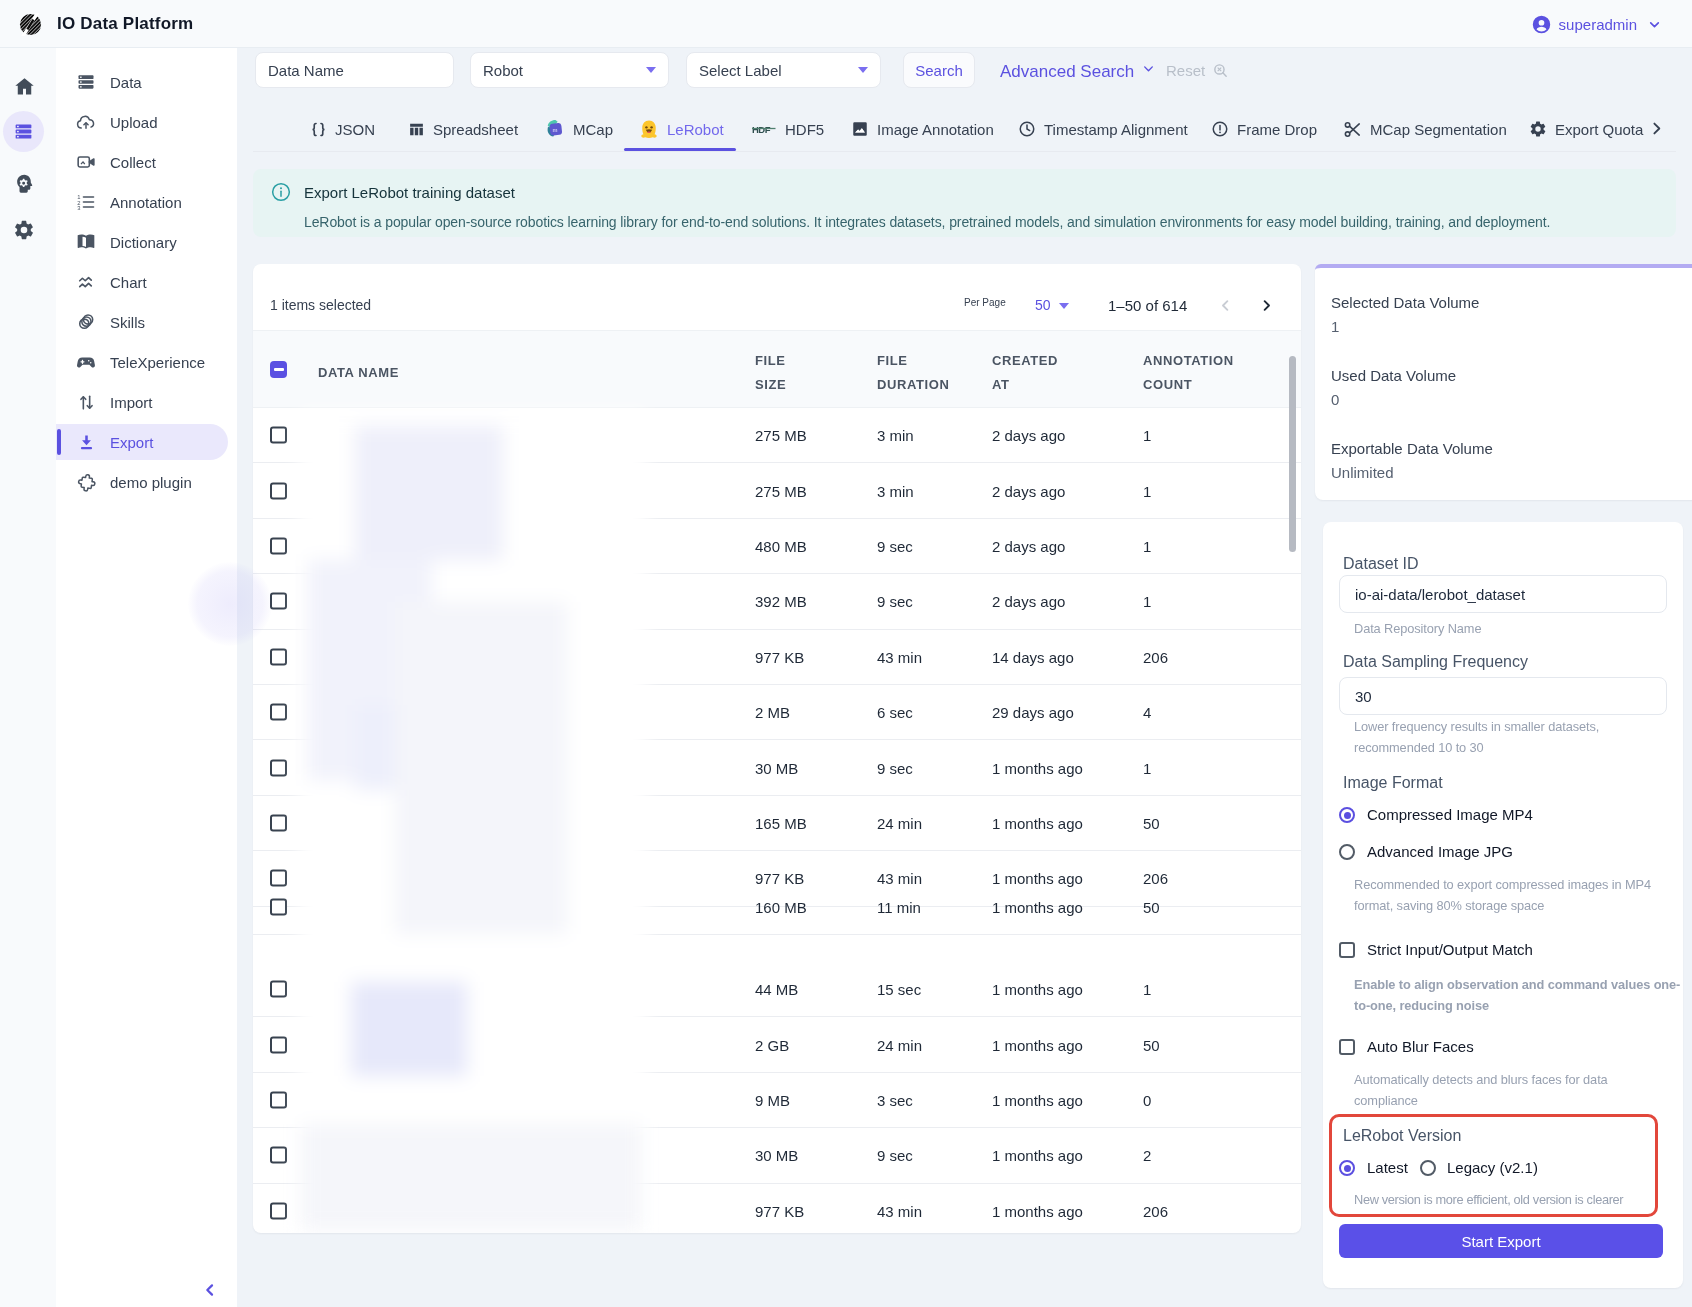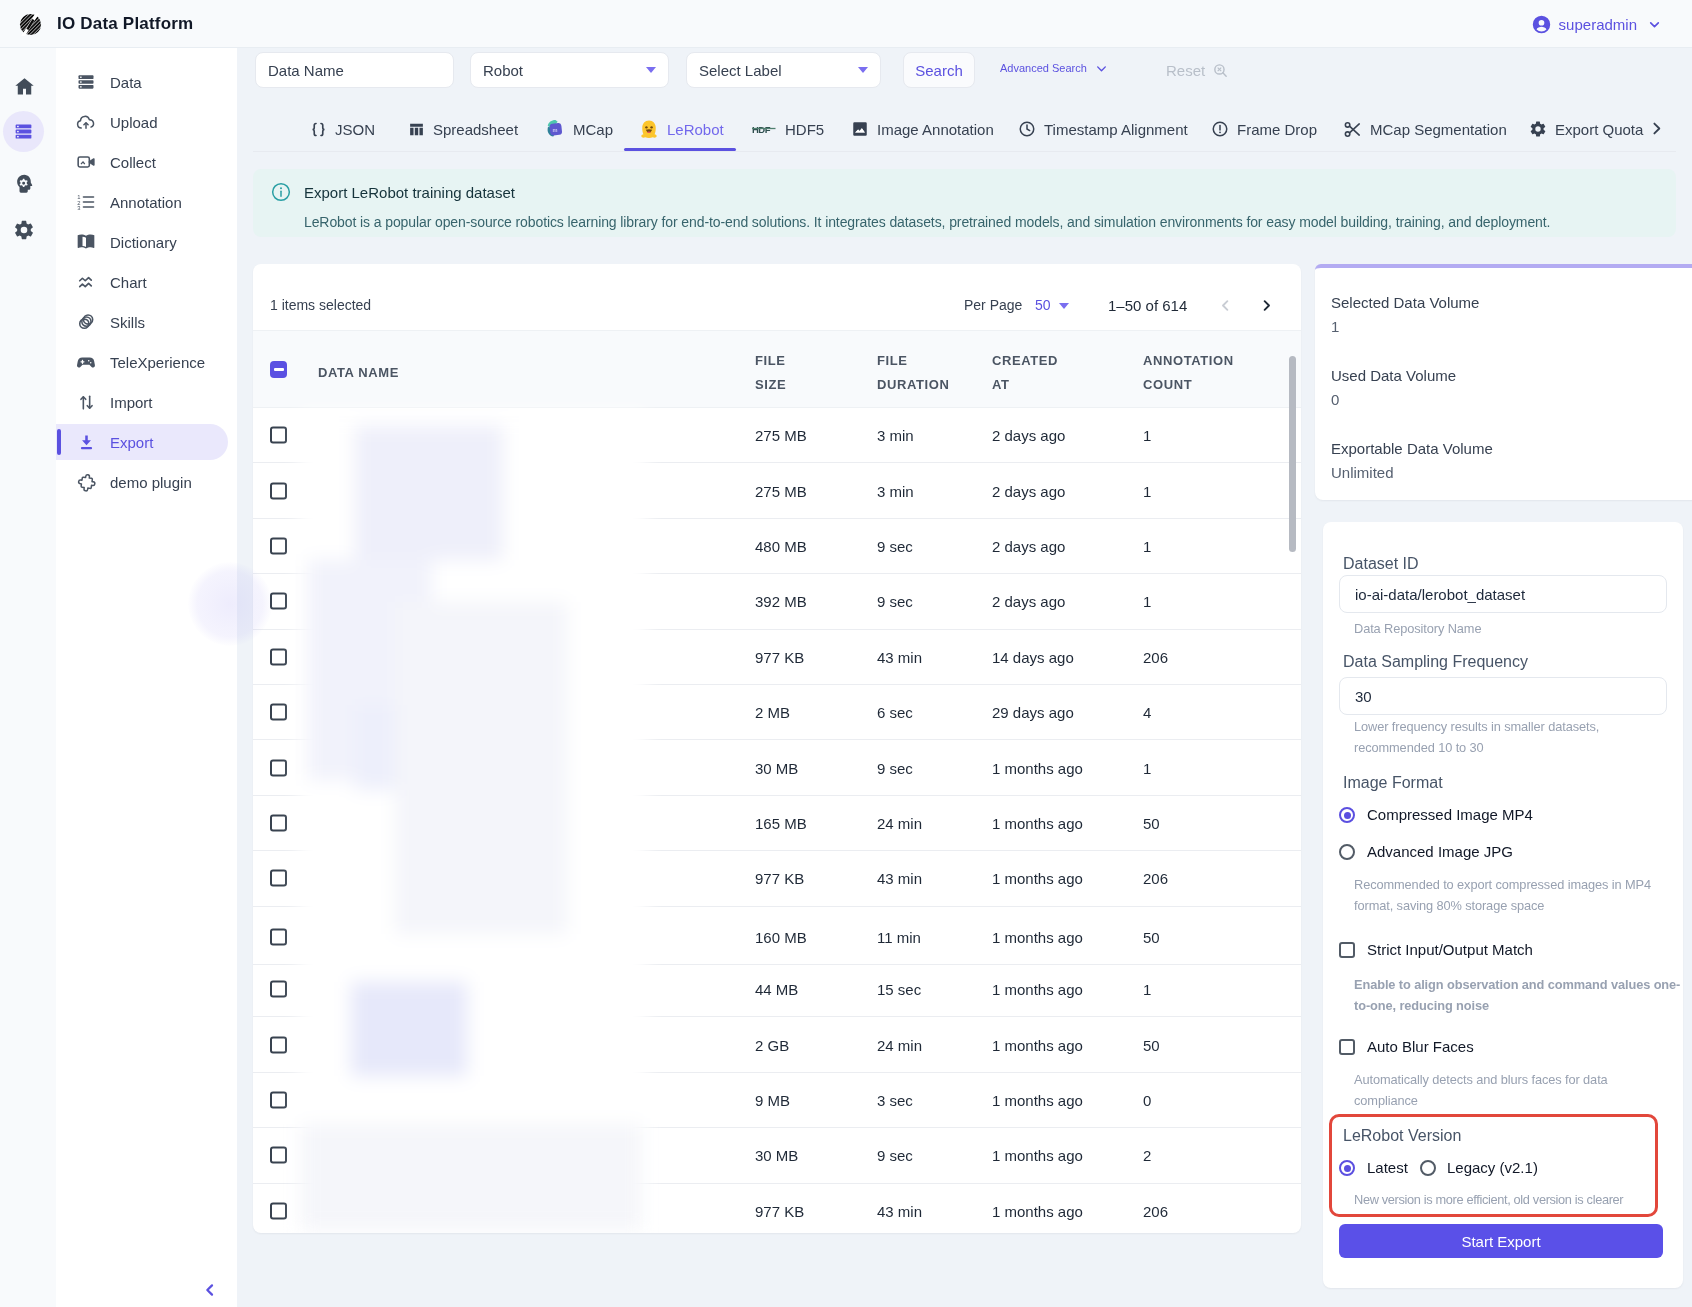--- a/index.html
+++ b/index.html
@@ -238,21 +238,21 @@
       </svg>
   </div>
 </div>
 
 <div style="position:absolute;left:188px;top:562px;width:84px;height:84px;border-radius:50%;background:radial-gradient(circle, rgba(140,130,240,0.15) 0%, rgba(140,130,240,0.09) 55%, rgba(140,130,240,0) 72%);z-index:3;"></div>
 
 <div class="finput" style="left:255px;top:52px;width:199px;">Data Name</div>
 <div class="finput fsel" style="left:470px;top:52px;width:199px;">Robot<span class="caretDown"></span></div>
 <div class="finput fsel" style="left:686px;top:52px;width:195px;">Select Label<span class="caretDown"></span></div>
 <div class="finput" style="left:903px;top:52px;width:72px;color:#5b51e0;justify-content:center;background:#fafbfd;">Search</div>
-<div class="abs" style="left:1000px;top:62px;font-size:11px;color:#5b51e0;display:flex;gap:8px;">Advanced Search
+<div class="abs" style="left:1000px;top:62px;font-size:17px;color:#5b51e0;display:flex;gap:8px;">Advanced Search
   <svg width="13" height="13" viewBox="0 0 24 24" fill="none" stroke="#5b51e0" stroke-width="2.6" stroke-linecap="round" stroke-linejoin="round">
       <path d="M5 9l7 7 7-7"></path>
     </svg>
 </div>
 <div class="abs" style="left:1166px;top:62px;font-size:15px;color:#b8bfc9;display:flex;align-items:center;gap:7px;">Reset
   <svg width="17" height="17" viewBox="0 0 24 24" fill="none" stroke="#b8bfc9" stroke-width="2">
       <circle cx="10.5" cy="10.5" r="6.5"></circle>
       <path d="M15.3 15.3L20 20" stroke-linecap="round"></path>
       <path d="M8 8l5 5M13 8l-5 5" stroke-width="1.6"></path>
     </svg>
@@ -344,21 +344,21 @@
       <circle cx="12" cy="12" r="10"></circle>
       <path d="M12 11v6" stroke-linecap="round"></path>
       <circle cx="12" cy="7.6" r="1.2" fill="#2a9fa4" stroke="none"></circle>
     </svg>
   <div class="abs" style="left:51px;top:15px;font-size:15px;color:#15333b;">Export LeRobot training dataset</div>
   <div class="abs" style="left:51px;top:45px;font-size:14px;color:#37646c;letter-spacing:-0.1px;">LeRobot is a popular open-source robotics learning library for end-to-end solutions. It integrates datasets, pretrained models, and simulation environments for easy model building, training, and deployment.</div>
 </div>
 
 <div class="card tcard">
   <div class="abs" style="left:17px;top:33px;font-size:14px;color:#374151;">1 items selected</div>
-  <div class="abs" style="left:711px;top:33px;font-size:14px;color:#374151;">Per Page</div>
+  <div class="abs" style="left:711px;top:33px;font-size:10px;color:#374151;">Per Page</div>
   <div class="abs" style="left:782px;top:33px;font-size:14px;color:#5b51e0;">50</div>
   <div class="abs caretDown" style="left:806px;top:39px;"></div>
   <div class="abs" style="left:855px;top:33px;font-size:15px;color:#1f2937;">1–50 of 614</div>
   <svg class="abs" style="left:965px;top:34px" width="15" height="15" viewBox="0 0 24 24" fill="none" stroke="#c9cdd4" stroke-width="3" stroke-linecap="round" stroke-linejoin="round">
       <path d="M15 5l-7 7 7 7"></path>
     </svg>
   <svg class="abs" style="left:1006px;top:34px" width="15" height="15" viewBox="0 0 24 24" fill="none" stroke="#1f2937" stroke-width="3" stroke-linecap="round" stroke-linejoin="round">
       <path d="M9 5l7 7-7 7"></path>
     </svg>
 
@@ -428,21 +428,21 @@
     <span class="tcell" style="left:739px">1 months ago</span>
     <span class="tcell" style="left:890px">50</span>
   </div>
   <div class="trow" style="top:587.2px">
     <div class="cb"></div>
     <span class="tcell" style="left:502px">977 KB</span>
     <span class="tcell" style="left:624px">43 min</span>
     <span class="tcell" style="left:739px">1 months ago</span>
     <span class="tcell" style="left:890px">206</span>
   </div>
-  <div class="trow" style="top:646px">
+  <div class="trow" style="top:616px">
     <div class="cb"></div>
     <span class="tcell" style="left:502px">160 MB</span>
     <span class="tcell" style="left:624px">11 min</span>
     <span class="tcell" style="left:739px">1 months ago</span>
     <span class="tcell" style="left:890px">50</span>
   </div>
   <div class="trow" style="top:698.0px">
     <div class="cb"></div>
     <span class="tcell" style="left:502px">44 MB</span>
     <span class="tcell" style="left:624px">15 sec</span>

